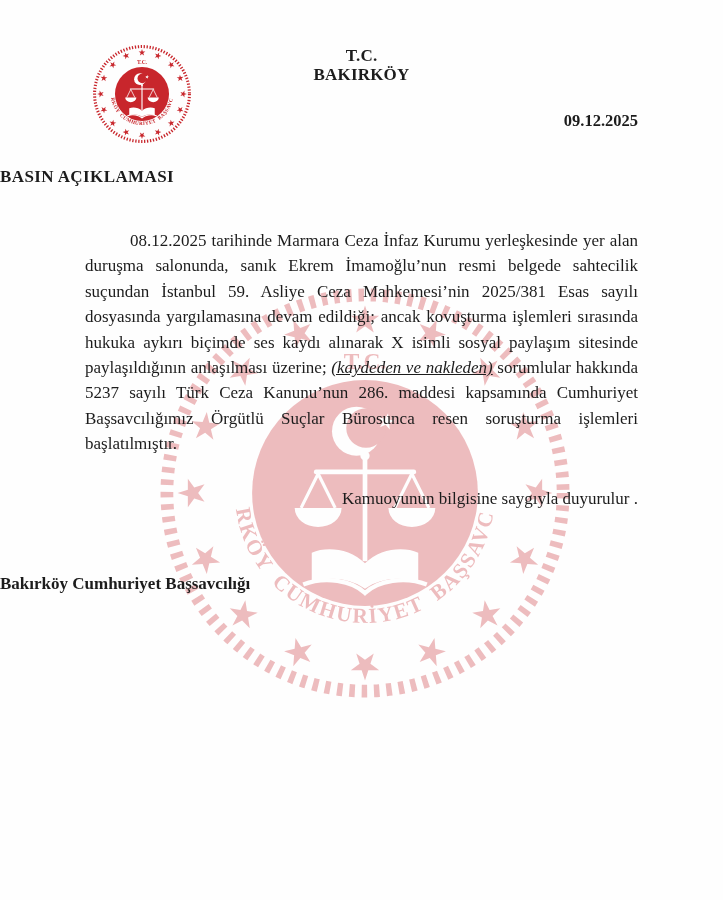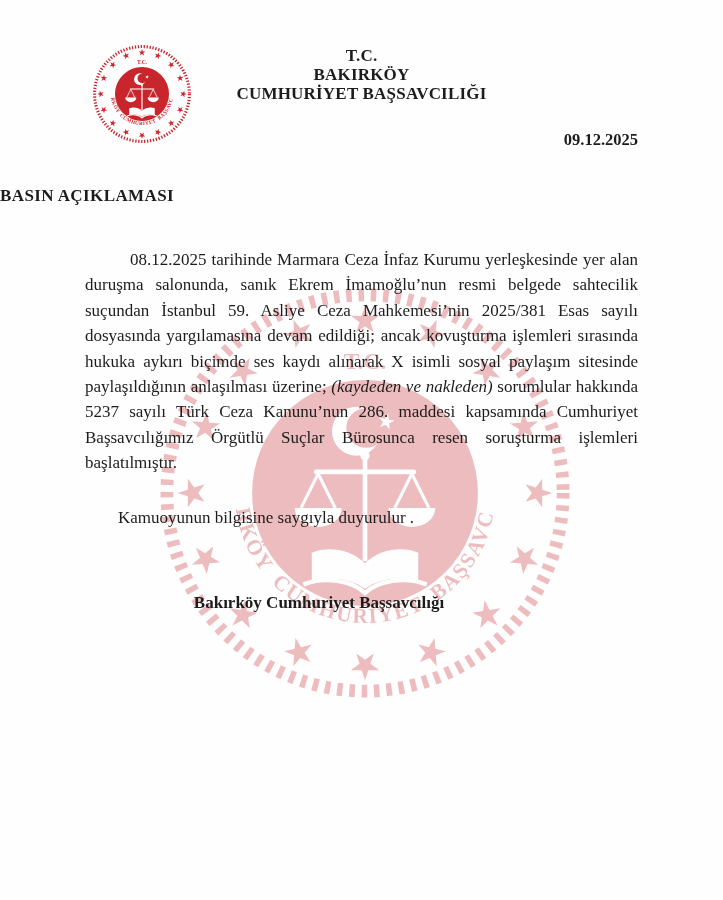--- a/index.html
+++ b/index.html
@@ -54,28 +54,29 @@
     font-size: 17px;
     line-height: 25.4px;
     text-align: justify;
     text-indent: 45px;
   }
   .closing {
     margin: 29px 85px 0 85px;
     font-size: 17px;
     line-height: 25.4px;
     text-indent: 33px;
+    text-align: right;
   }
   .signature {
     margin: 63px 85px 0 0;
-    text-align: center;
+    text-align: left;
     font-weight: bold;
     font-size: 17px;
   }
-  em { font-style: italic; }
+  em { font-style: italic; text-decoration: underline; }
 </style>
 </head>
 <body>
 
 <svg width="0" height="0" style="position:absolute" aria-hidden="true">
   <defs>
     <path id="star5" d="M0,-1 L0.2245,-0.309 0.951,-0.309 0.3633,0.118 0.5878,0.809 0,0.382 -0.5878,0.809 -0.3633,0.118 -0.951,-0.309 -0.2245,-0.309 Z"></path>
     <path id="ringArc" d="M 39.93 110.59 A 61 61 0 0 0 160.07 110.59" fill="none"></path>
     <symbol id="emblem" viewBox="0 0 200 200">
 
@@ -131,21 +132,20 @@
   </svg>
 
   <div class="content">
     <svg class="logo" viewBox="0 0 200 200">
       <use href="#emblem" width="200" height="200"></use>
     </svg>
 
     <div class="letterhead">
       <div>T.C.</div>
       <div>BAKIRKÖY</div>
-      <div>CUMHURİYET BAŞSAVCILIĞI</div>
     </div>
 
     <div class="doc-date">09.12.2025</div>
 
     <div class="doc-title">BASIN AÇIKLAMASI</div>
 
     <p class="body-par"><span>08.12.2025 tarihinde Marmara Ceza İnfaz Kurumu yerleşkesinde yer alan duruşma salonunda, sanık Ekrem İmamoğlu’nun resmi belgede sahtecilik suçundan İstanbul 59. Asliye Ceza Mahkemesi’nin 2025/381 Esas sayılı dosyasında yargılamasına devam edildiği; ancak kovuşturma işlemleri sırasında hukuka aykırı biçimde ses kaydı alınarak X isimli sosyal paylaşım sitesinde paylaşıldığının anlaşılması üzerine; </span><em>(kaydeden ve nakleden)</em><span> sorumlular hakkında 5237 sayılı Türk Ceza Kanunu’nun 286. maddesi kapsamında Cumhuriyet Başsavcılığımız Örgütlü Suçlar Bürosunca resen soruşturma işlemleri başlatılmıştır.</span></p>
 
     <p class="closing">Kamuoyunun bilgisine saygıyla duyurulur .</p>
 

